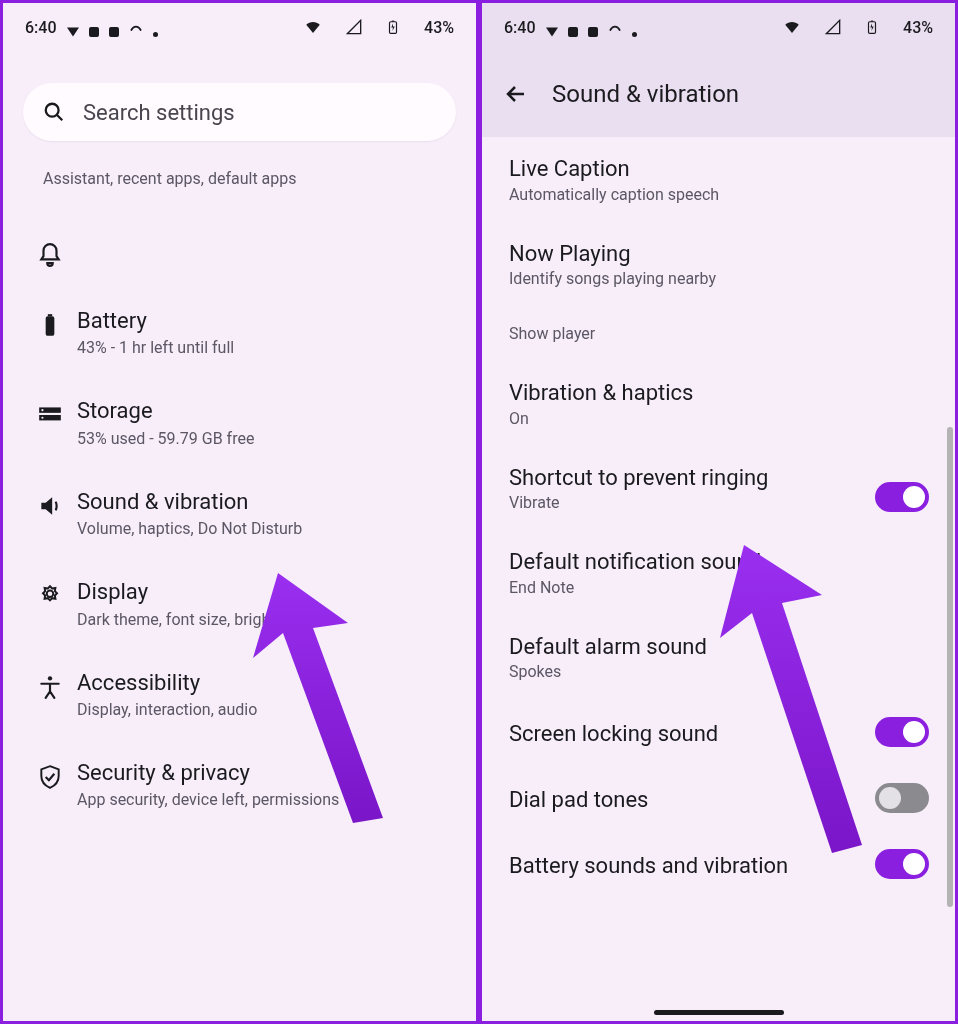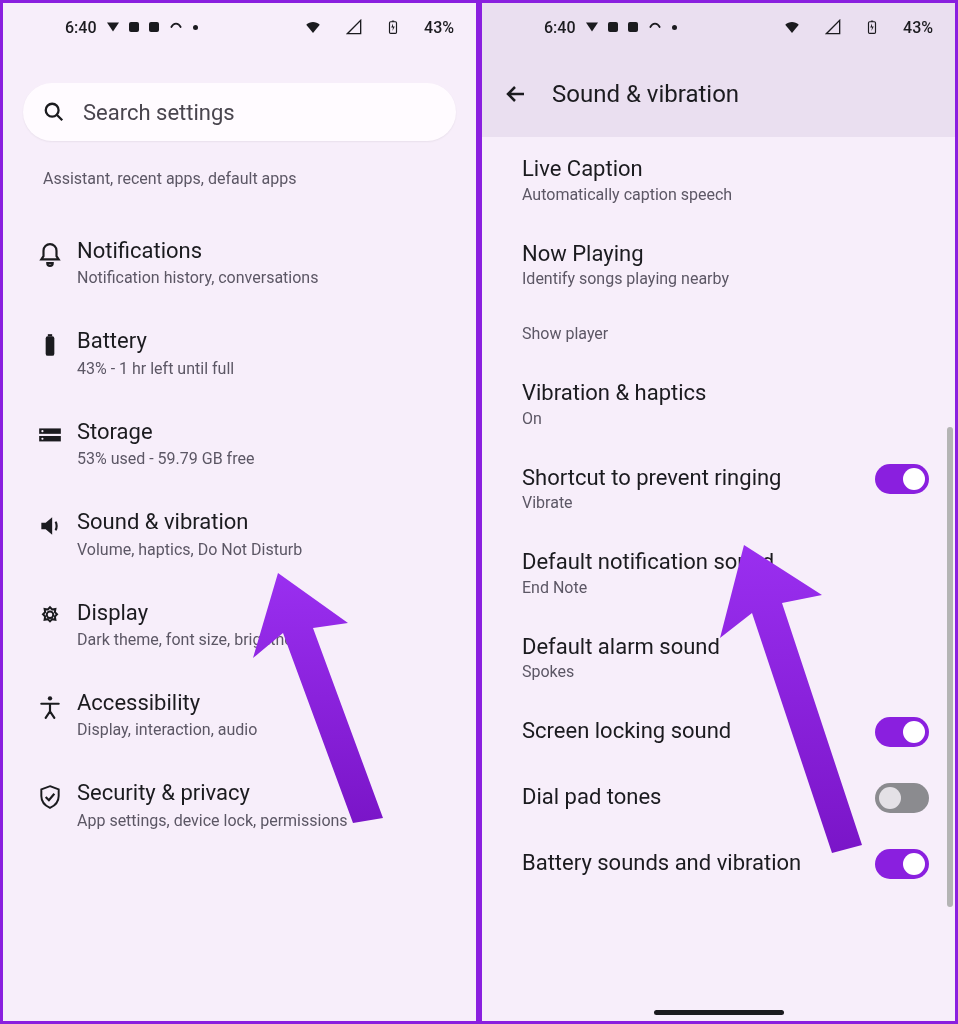--- a/index.html
+++ b/index.html
@@ -36,23 +36,22 @@
     display: flex;
     align-items: center;
     justify-content: space-between;
     padding: 0 22px;
     font-size: 16px;
     color: #1b1b1f;
     font-weight: 500;
   }
   .status-left {
     display: flex;
-    align-items: center;
+    align-items: flex-end;
     gap: 10px;
-    margin-left: 40px;
   }
   .status-right {
     display: flex;
     align-items: center;
     gap: 24px;
   }
   .sb-ic { display:inline-flex; align-items:center; justify-content:center; }
   .sb-square { width:10px; height:10px; background:#1b1b1f; border-radius:2px; }
   .sb-dot   { width:5px; height:5px; background:#1b1b1f; border-radius:50%; }
   .sb-tri   { width:0; height:0; border-left:6px solid transparent; border-right:6px solid transparent; border-top:10px solid #1b1b1f; transform: scaleY(0.9); }
@@ -138,22 +137,22 @@
     position:absolute;
     right:2px;
     top:290px;
     width:6px;
     height:480px;
     background:#b4b4b4;
     border-radius:3px;
   }
   .r-row {
     display:flex;
-    align-items:flex-start;
-    padding: 18px 18px 18px 40px;
+    align-items:flex-end;
+    padding: 18px 18px 18px 27px;
   }
   .r-row .texts { flex:1; min-width:0; }
   .r-row .title {
     font-size: 22px;
     color:#1b1b1f;
     line-height:1.25;
     margin-bottom: 2px;
   }
   .r-row .sub {
     font-size: 16px;
@@ -256,24 +255,20 @@
       <div class="cutoff-row">
         <span>Assistant, recent apps, default apps</span>
       </div>
 
       <div class="row">
         <div class="icon">
             <svg viewBox="0 0 24 24">
               <path d="M12 2a6 6 0 0 0-6 6v5l-2 3h16l-2-3V8a6 6 0 0 0-6-6zm0 20a2.5 2.5 0 0 0 2.5-2.5h-5A2.5 2.5 0 0 0 12 22z" fill="none" stroke="#1b1b1f" stroke-width="2"></path>
             </svg>
           </div>
-        <div class="texts">
-          <div class="title">Notifications</div>
-          <div class="sub">Notification history, conversations</div>
-        </div>
       </div>
 
       <div class="row">
         <div class="icon">
             <svg viewBox="0 0 24 24">
               <rect x="8" y="4" width="8" height="18" rx="2"></rect>
               <rect x="10" y="2" width="4" height="2"></rect>
             </svg>
           </div>
         <div class="texts">
@@ -339,21 +334,21 @@
 
       <div class="row">
         <div class="icon">
             <svg viewBox="0 0 24 24">
               <path d="M12 2l8 3v6c0 5-3.5 9-8 11-4.5-2-8-6-8-11V5l8-3z" fill="none" stroke="#1b1b1f" stroke-width="1.8"></path>
               <path d="M8 12l3 3 5-6" fill="none" stroke="#1b1b1f" stroke-width="2"></path>
             </svg>
           </div>
         <div class="texts">
           <div class="title">Security &amp; privacy</div>
-          <div class="sub">App settings, device lock, permissions</div>
+          <div class="sub">App security, device left, permissions</div>
         </div>
       </div>
     </div>
 
     <svg class="arrow-annotation" style="left:220px; top:560px;" width="180" height="280" viewBox="0 0 180 280">
       <defs>
         <linearGradient id="ga1" x1="0" y1="0" x2="0" y2="1">
           <stop offset="0%" stop-color="#9a2ff0"></stop>
             <stop offset="100%" stop-color="#7a15c8"></stop>
         </linearGradient>

